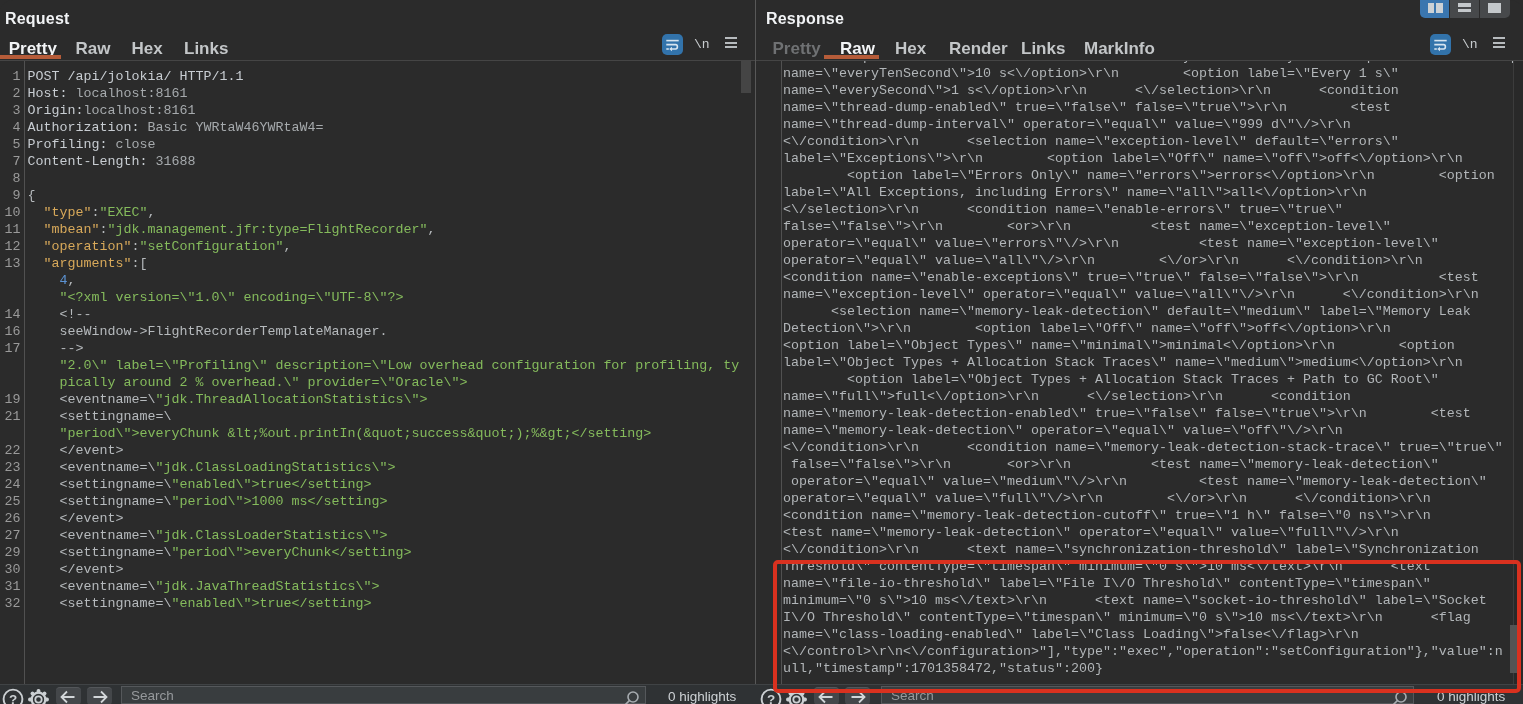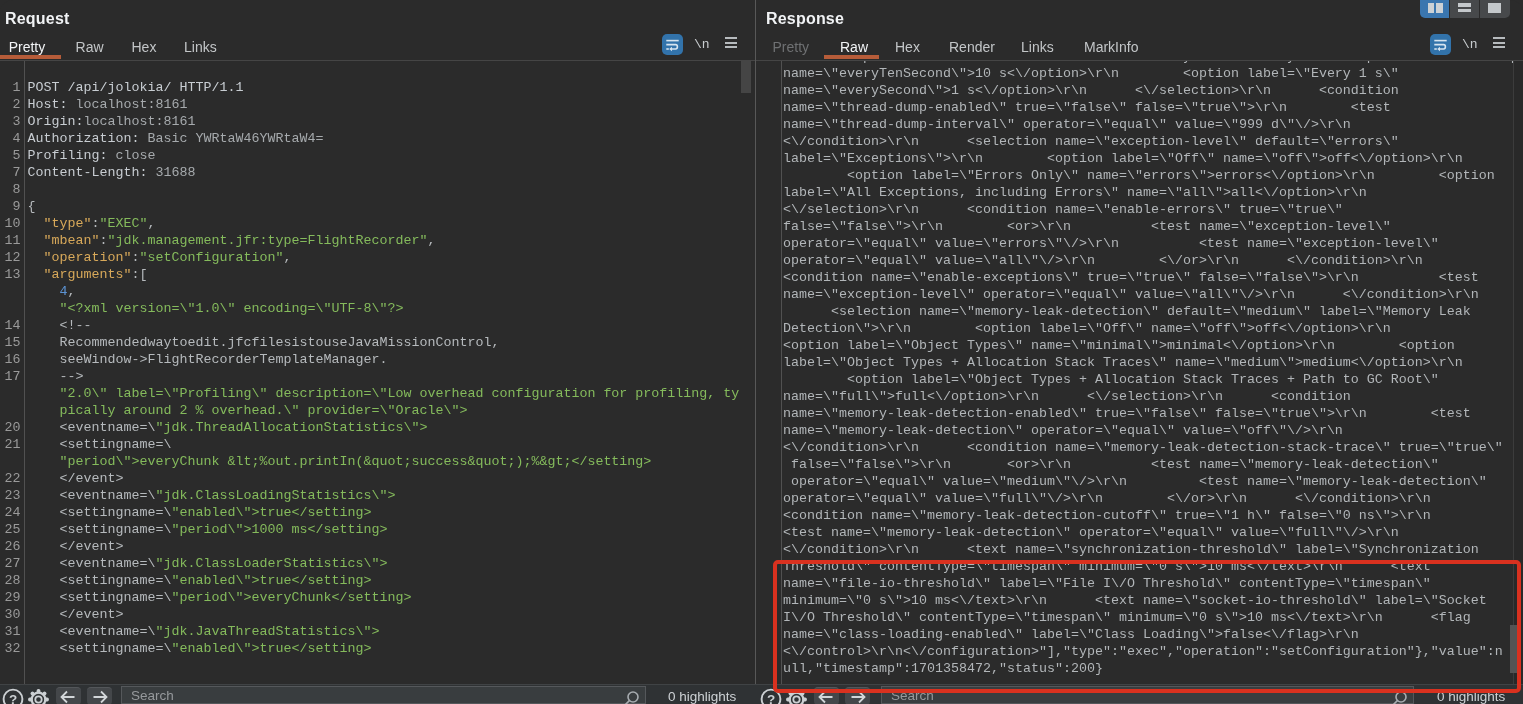--- a/index.html
+++ b/index.html
@@ -1,29 +1,29 @@
 <!DOCTYPE html>
 <html><head><meta charset="utf-8"><style>
 * { margin:0; padding:0; box-sizing:border-box; }
 html,body { width:1523px; height:704px; background:#2b2b2b; overflow:hidden;
   font-family:"Liberation Sans", sans-serif; }
 #app { position:relative; width:1523px; height:704px; background:#2b2b2b;border-radius:13px; }
 .ptitle { position:absolute; top:10px; font-size:16px; font-weight:bold; color:#f1f3f5; letter-spacing:0.2px; }
-.tab { position:absolute; top:39px; font-size:14px; color:#c3c6c8; }
+.tab { position:absolute; top:39px; font-size:17px; color:#c3c6c8;font-weight:bold; }
 .tab.sel { color:#f2f4f6; }
 .tab.dis { color:#6f7173; }
 .underline { position:absolute; top:55px; height:4px; background:#b65c39; }
 .hborder { position:absolute; left:0; top:59.5px; width:1523px; height:1px; background:#454545; }
 .vdivider { position:absolute; left:754.5px; top:0; width:1.5px; height:704px; background:#585858; }
 .gutline { position:absolute; top:60.5px; width:1px; height:623px; background:#515151; }
 mono, .mono { font-family:"Liberation Mono", monospace; }
 
 #lcode { position:absolute; left:0; top:60.5px; width:741px; height:623px; overflow:hidden;
   font-family:"Liberation Mono", monospace; font-size:13.33px; line-height:17px; color:#b6babd; }
-#lcode .inner { padding-top:18px; }
+#lcode .inner { padding-top:7px; }
 .lrow { white-space:pre; height:17px; }
 .gnum { display:inline-block; width:20.5px; text-align:right; color:#9a9a9a; }
 .ltxt { padding-left:7px; }
 .ch { color:#c8cdd2; }
 .cv { color:#a6aaad; }
 .cg { color:#85bb5c; }
 .ck { color:#d8a95a; }
 .cb { color:#5c93d4; }
 
 #rcode { position:absolute; left:758px; top:60.5px; width:755px; height:623px; overflow:hidden;
@@ -66,35 +66,33 @@
 <div class="lrow"><span class="gnum">7</span><span class="ltxt"><span class="ch">Content-Length:</span><span class="cv"> 31688</span></span></div>
 <div class="lrow"><span class="gnum">8</span><span class="ltxt"></span></div>
 <div class="lrow"><span class="gnum">9</span><span class="ltxt"><span>{</span></span></div>
 <div class="lrow"><span class="gnum">10</span><span class="ltxt"><span>  </span><span class="ck">"type"</span><span>:</span><span class="cg">"EXEC"</span><span>,</span></span></div>
 <div class="lrow"><span class="gnum">11</span><span class="ltxt"><span>  </span><span class="ck">"mbean"</span><span>:</span><span class="cg">"jdk.management.jfr:type=FlightRecorder"</span><span>,</span></span></div>
 <div class="lrow"><span class="gnum">12</span><span class="ltxt"><span>  </span><span class="ck">"operation"</span><span>:</span><span class="cg">"setConfiguration"</span><span>,</span></span></div>
 <div class="lrow"><span class="gnum">13</span><span class="ltxt"><span>  </span><span class="ck">"arguments"</span><span>:[</span></span></div>
 <div class="lrow"><span class="gnum"></span><span class="ltxt"><span>    </span><span class="cb">4</span><span>,</span></span></div>
 <div class="lrow"><span class="gnum"></span><span class="ltxt"><span>    </span><span class="cg">"&lt;?xml version=\"1.0\" encoding=\"UTF-8\"?&gt;</span></span></div>
 <div class="lrow"><span class="gnum">14</span><span class="ltxt"><span>    &lt;!--</span></span></div>
-<div class="lrow"><span class="gnum">15</span><span class="ltxt"><span>    Recommendedwaytoedit.jfcfilesistouseJavaMissionControl,</span></span></div>
 <div class="lrow"><span class="gnum">16</span><span class="ltxt"><span>    seeWindow-&gt;FlightRecorderTemplateManager.</span></span></div>
 <div class="lrow"><span class="gnum">17</span><span class="ltxt"><span>    --&gt;</span></span></div>
 <div class="lrow"><span class="gnum"></span><span class="ltxt"><span>    </span><span class="cg">"2.0\" label=\"Profiling\" description=\"Low overhead configuration for profiling, ty</span></span></div>
 <div class="lrow"><span class="gnum"></span><span class="ltxt"><span>    </span><span class="cg">pically around 2 % overhead.\" provider=\"Oracle\"&gt;</span></span></div>
-<div class="lrow"><span class="gnum">20</span><span class="ltxt"><span>    &lt;eventname=\</span><span class="cg">"jdk.ThreadAllocationStatistics\"&gt;</span></span></div>
+<div class="lrow"><span class="gnum">19</span><span class="ltxt"><span>    &lt;eventname=\</span><span class="cg">"jdk.ThreadAllocationStatistics\"&gt;</span></span></div>
 <div class="lrow"><span class="gnum">21</span><span class="ltxt"><span>    &lt;settingname=\</span></span></div>
 <div class="lrow"><span class="gnum"></span><span class="ltxt"><span>    </span><span class="cg">"period\"&gt;everyChunk &amp;lt;%out.printIn(&amp;quot;success&amp;quot;);%&amp;gt;&lt;/setting&gt;</span></span></div>
 <div class="lrow"><span class="gnum">22</span><span class="ltxt"><span>    &lt;/event&gt;</span></span></div>
 <div class="lrow"><span class="gnum">23</span><span class="ltxt"><span>    &lt;eventname=\</span><span class="cg">"jdk.ClassLoadingStatistics\"&gt;</span></span></div>
 <div class="lrow"><span class="gnum">24</span><span class="ltxt"><span>    &lt;settingname=\</span><span class="cg">"enabled\"&gt;true&lt;/setting&gt;</span></span></div>
 <div class="lrow"><span class="gnum">25</span><span class="ltxt"><span>    &lt;settingname=\</span><span class="cg">"period\"&gt;1000 ms&lt;/setting&gt;</span></span></div>
 <div class="lrow"><span class="gnum">26</span><span class="ltxt"><span>    &lt;/event&gt;</span></span></div>
 <div class="lrow"><span class="gnum">27</span><span class="ltxt"><span>    &lt;eventname=\</span><span class="cg">"jdk.ClassLoaderStatistics\"&gt;</span></span></div>
-<div class="lrow"><span class="gnum">28</span><span class="ltxt"><span>    &lt;settingname=\</span><span class="cg">"enabled\"&gt;true&lt;/setting&gt;</span></span></div>
 <div class="lrow"><span class="gnum">29</span><span class="ltxt"><span>    &lt;settingname=\</span><span class="cg">"period\"&gt;everyChunk&lt;/setting&gt;</span></span></div>
 <div class="lrow"><span class="gnum">30</span><span class="ltxt"><span>    &lt;/event&gt;</span></span></div>
 <div class="lrow"><span class="gnum">31</span><span class="ltxt"><span>    &lt;eventname=\</span><span class="cg">"jdk.JavaThreadStatistics\"&gt;</span></span></div>
 <div class="lrow"><span class="gnum">32</span><span class="ltxt"><span>    &lt;settingname=\</span><span class="cg">"enabled\"&gt;true&lt;/setting&gt;</span></span></div>
 </div>
     </div>
 
 <div class="sb-thumb" style="left:741px;top:60.5px;width:10px;height:32px;background:#454545"></div>
 
 <div style="position:absolute;left:662px;top:33.8px"><svg width="21" height="21" viewBox="0 0 21 21">

